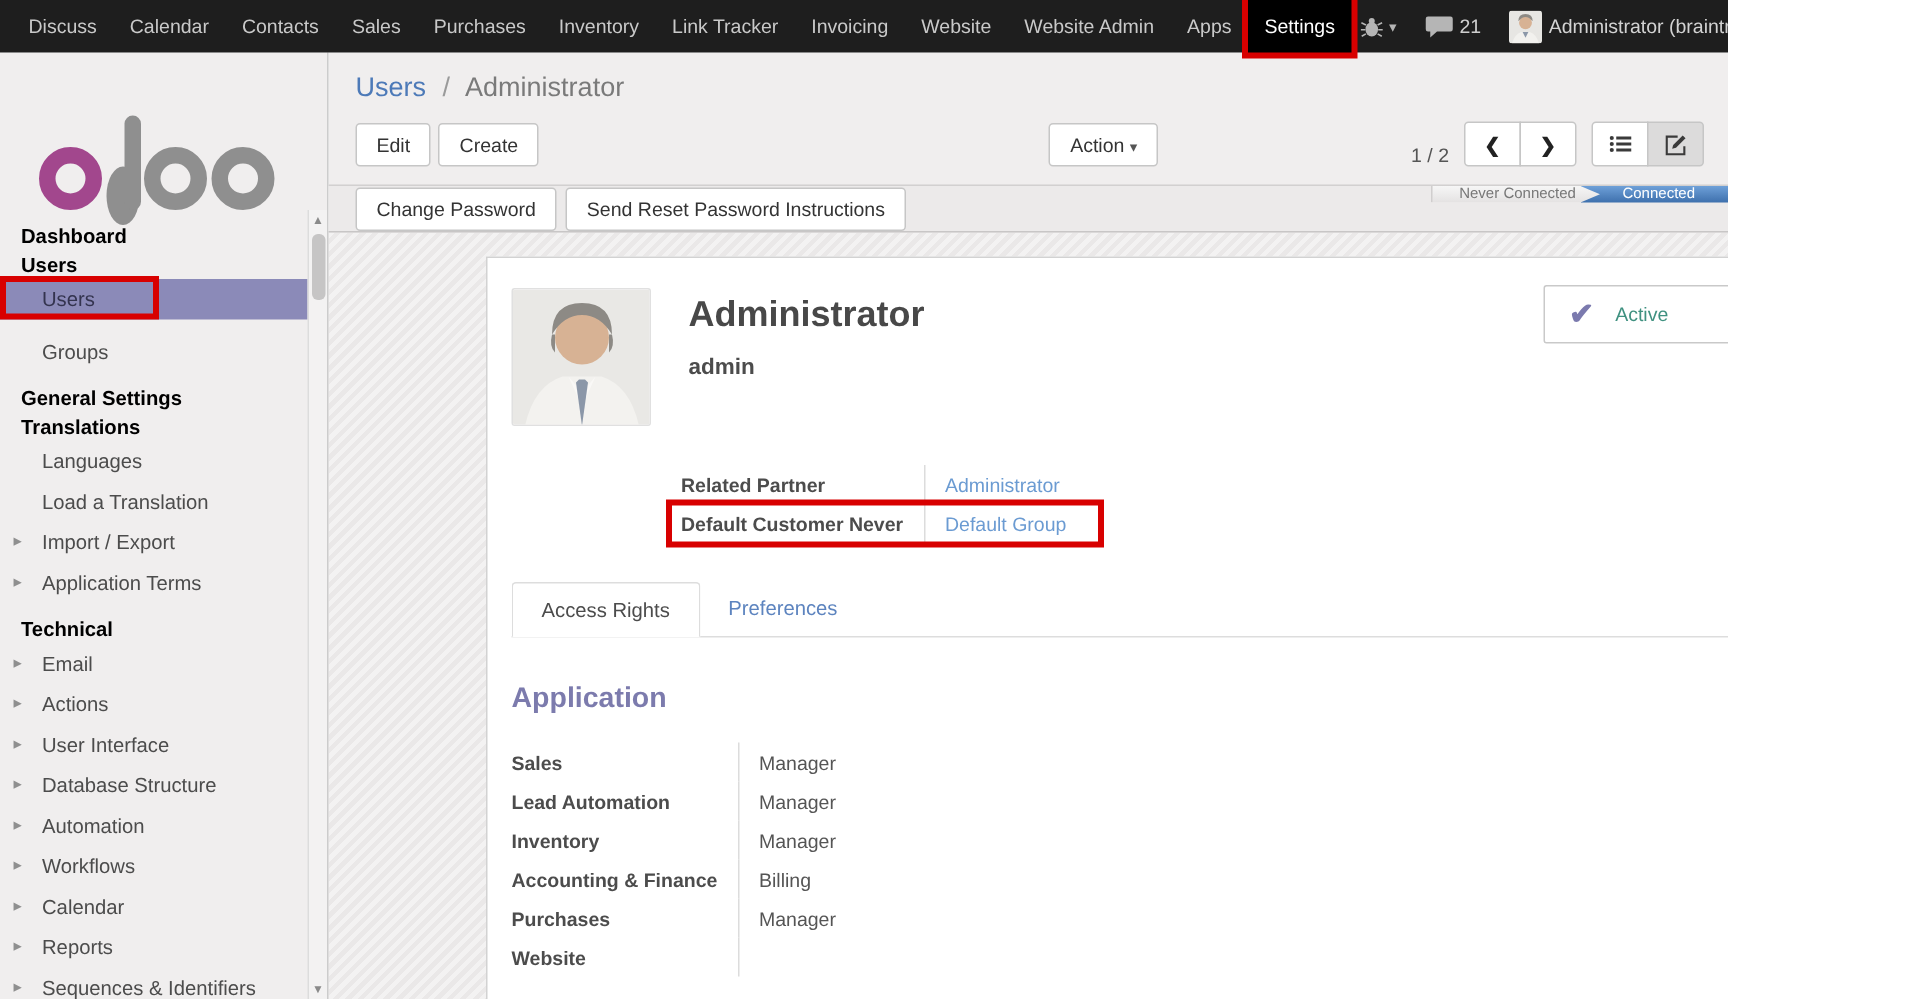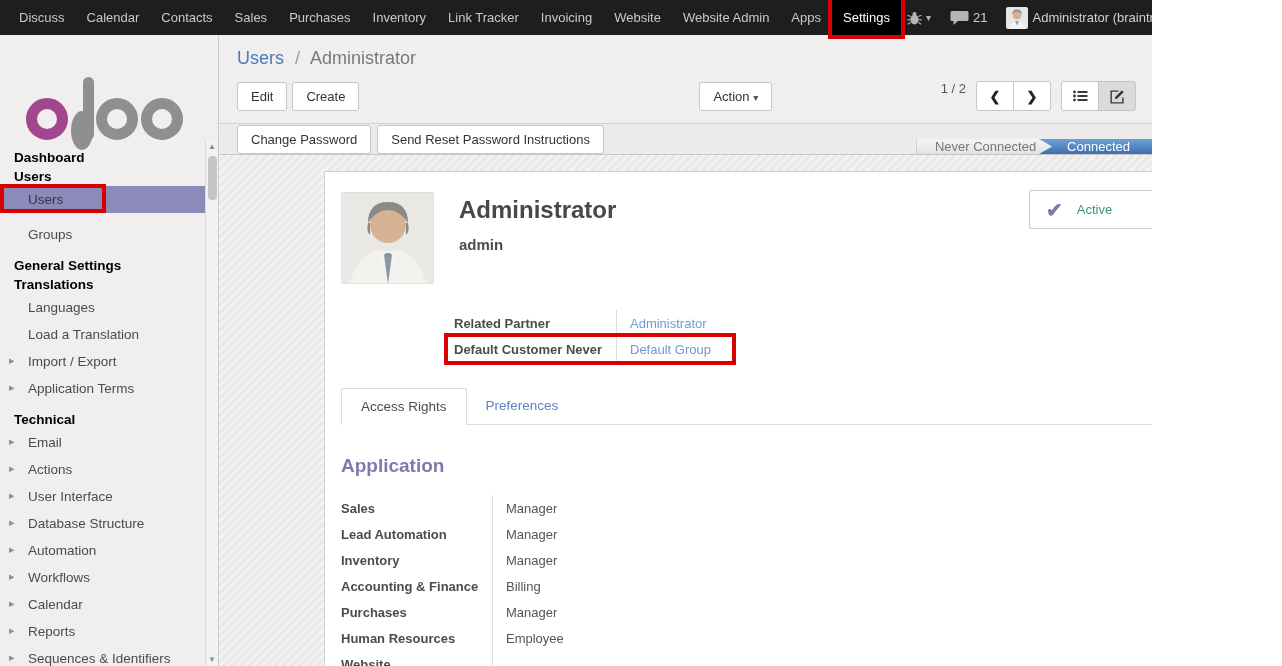--- a/index.html
+++ b/index.html
@@ -48,37 +48,37 @@
   .crumb-bar { padding:13px 0 4px 18px; font-size:18px; }
   .crumb-link { color:#4d7ab8; cursor:pointer; }
   .crumb-sep { color:#9a9a9a; padding:0 6px; }
   .crumb-current { color:#7a7a7a; }
 
   .btn-row { display:flex; align-items:center; padding:8px 16px 12px 18px; }
   .btn { background:#fff; border:1px solid #c6c6c6; border-radius:3px; padding:6px 13px;
          font-size:13px; color:#333; cursor:pointer; white-space:nowrap; }
   .btn + .btn { margin-left:5px; }
   .action-wrap { margin-left:340px; }
-  .pager { margin-left:auto; display:flex; align-items:flex-start; }
+  .pager { margin-left:auto; display:flex; align-items:flex-end; }
   .pager-count { font-size:13px; color:#555; margin-right:10px; }
   .btn-group { display:flex; }
   .btn-group .btn { border-radius:0; margin-left:-1px; padding:6px 12px; }
   .btn-group .btn:first-child { border-radius:3px 0 0 3px; margin-left:0; }
   .btn-group .btn:last-child { border-radius:0 3px 3px 0; }
   .view-switch { margin-left:10px; }
   .icon-btn { display:flex; align-items:center; justify-content:center; width:38px; height:30px; }
   .icon-btn.active { background:#dcdbdb; }
   .chev { font-size:13px; color:#222; font-weight:bold; }
 
   .status-bar { position:relative; height:32px; background:#eceaea; border-top:1px solid #d2d0d0;
                 border-bottom:1px solid #c8c6c6; display:flex; align-items:center; }
   .status-bar .btn { margin-left:0; }
   .status-bar .btn:first-of-type { margin-left:18px; }
   .status-bar .btn + .btn { margin-left:6px; }
-  .states { margin-left:auto; display:flex; align-items:flex-end; height:100%; font-size:13px; }
+  .states { margin-left:auto; display:flex; align-items:flex-start; height:100%; font-size:10px; }
   .state { display:flex; align-items:center; }
   .state.inactive { color:#777; background:linear-gradient(#f6f6f6,#e4e2e2); border-left:1px solid #d0cece;
                     padding:0 16px 0 18px; margin-right:-13px; position:relative; z-index:2;
                     clip-path:polygon(0 0, calc(100% - 13px) 0, 100% 50%, calc(100% - 13px) 100%, 0 100%); }
   .state.active { color:#fff; background:linear-gradient(#6ea0d8,#3e70ad); padding:0 22px 0 28px; }
 
   
   .content { flex:1; overflow:hidden;
              background:repeating-linear-gradient(135deg, #f3f2f2 0 3px, #eae8e8 3px 6px); }
   .sheet { position:relative; width:850px; margin:16px 0 0 105px; background:#fff;
@@ -382,24 +382,20 @@
             </div>
             <div class="app-row">
               <div class="app-label">Accounting &amp; Finance</div>
               <div class="app-value">Billing</div>
             </div>
             <div class="app-row">
               <div class="app-label">Purchases</div>
               <div class="app-value">Manager</div>
             </div>
             <div class="app-row">
-              <div class="app-label">Human Resources</div>
-              <div class="app-value">Employee</div>
-            </div>
-            <div class="app-row">
               <div class="app-label">Website</div>
 
             </div>
 
           </div>
 
         </div>
       </div>
     </main>
   </div>

